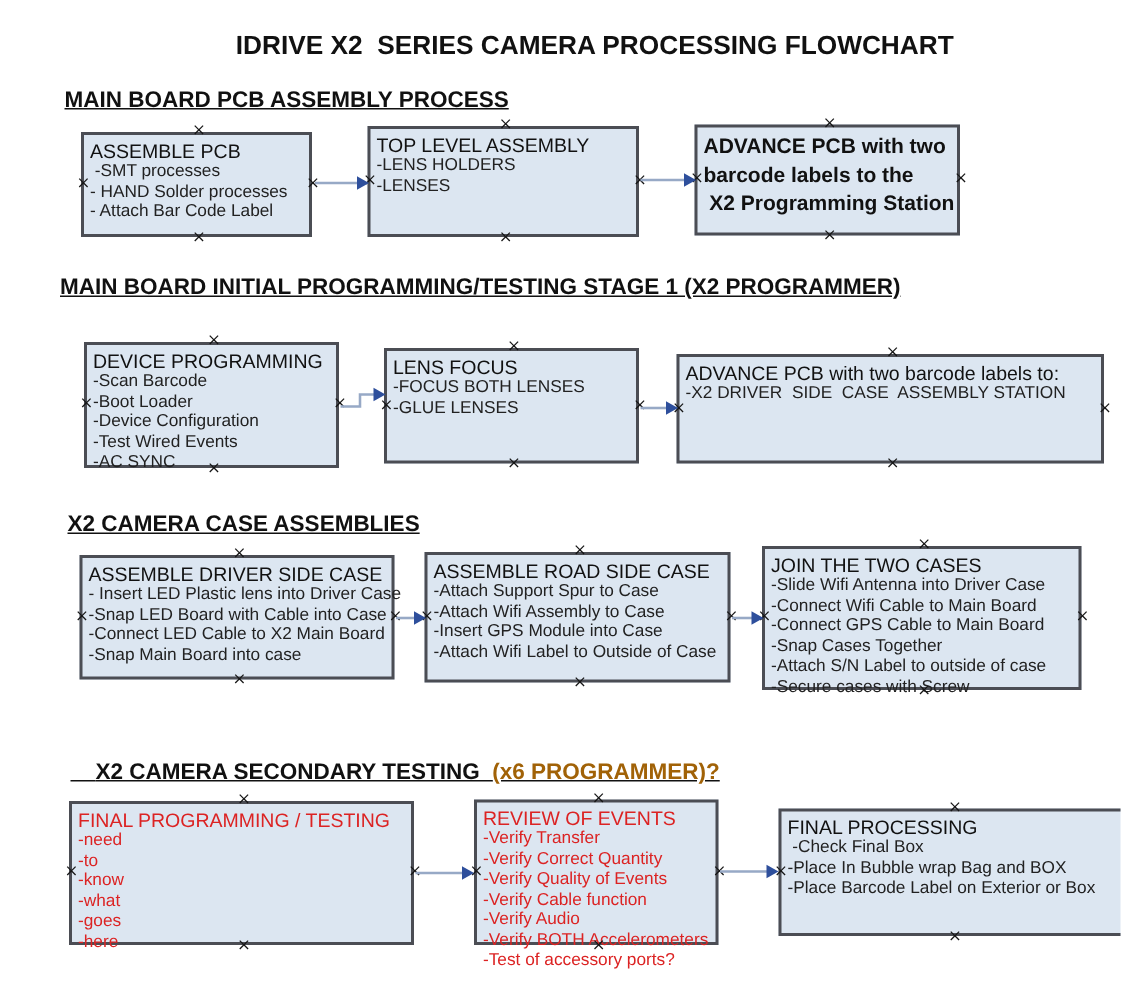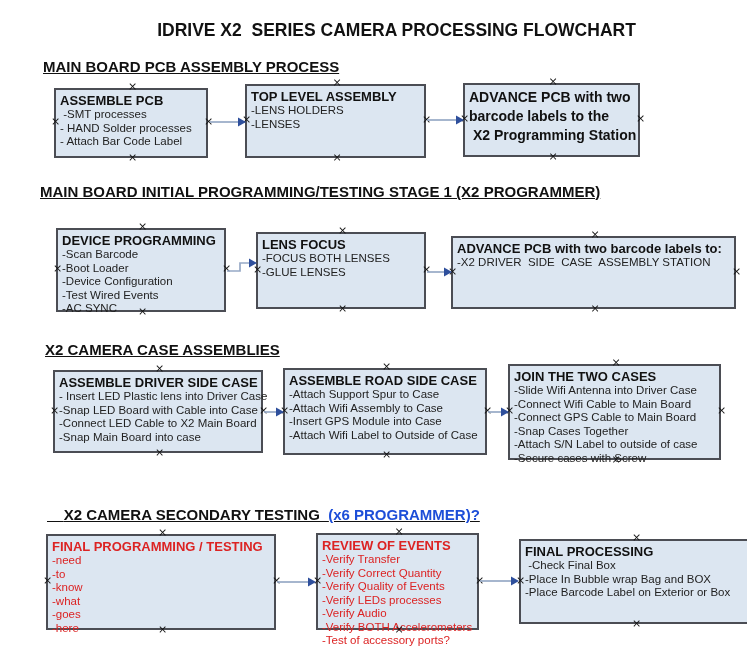--- a/index.html
+++ b/index.html
@@ -1,24 +1,24 @@
 <!DOCTYPE html>
 <html><head>
 <meta charset="utf-8">
 <style>
   html,body{margin:0;padding:0;background:#fff;}
   .canvas{position:relative;width:747px;height:662px;background:#ffffff;
           font-family:"Liberation Sans",sans-serif;overflow:hidden;margin-left:23px;}
   .page-title{position:absolute;left:0;top:20px;width:100%;text-align:center;
               font-size:17.5px;font-weight:bold;color:#111;white-space:pre;}
   .sec-header{position:absolute;font-size:15px;font-weight:bold;color:#111;white-space:pre;text-decoration:underline;}
-  .sec-header .red-part{color:#1d4ed8;}
+  .sec-header .red-part{color:#a16207;}
   .box{position:absolute;background:#dce6f1;border:2px solid #4b4d54;
        box-sizing:border-box;padding:3px 4px 2px 4px;}
-  .box-title{font-size:13px;font-weight:bold;line-height:15px;color:#111;white-space:pre;}
+  .box-title{font-size:13px;font-weight:normal;line-height:15px;color:#111;white-space:pre;}
   .box-title-line{font-size:14px;font-weight:bold;line-height:19px;color:#111;white-space:pre;}
   .box-item{font-size:11.5px;line-height:13.5px;color:#222;white-space:pre;}
   .box.red .box-title,.box.red .box-item{color:#dc2323;}
   .xmark{position:absolute;font-size:11px;line-height:8px;color:#141414;
          font-family:"DejaVu Serif",serif;width:7px;height:8px;text-align:center;}
   .xt{top:-7px;left:50%;margin-left:-3px;}
   .xb{bottom:-6px;left:50%;margin-left:-3px;}
   .xl{left:-5px;top:50%;margin-top:-5px;}
   .xr{right:-5px;top:50%;margin-top:-5px;}
   svg.arrows{position:absolute;left:0;top:0;pointer-events:none;}
@@ -152,21 +152,21 @@
       <span class="xmark xb">×</span>
       <span class="xmark xl">×</span>
       <span class="xmark xr">×</span>
     </div>
 
   <div class="box red" style="left:293px;top:533px;width:163px;height:97px">
     <div class="box-title">REVIEW OF EVENTS</div>
     <div class="box-item">-Verify Transfer</div>
     <div class="box-item">-Verify Correct Quantity</div>
     <div class="box-item">-Verify Quality of Events</div>
-    <div class="box-item">-Verify LEDs processes</div>
+    <div class="box-item">-Verify Cable function</div>
     <div class="box-item">-Verify Audio</div>
     <div class="box-item">-Verify BOTH Accelerometers</div>
     <div class="box-item">-Test of accessory ports?</div>
   <span class="xmark xt">×</span>
       <span class="xmark xb">×</span>
       <span class="xmark xl">×</span>
       <span class="xmark xr">×</span>
     </div>
 
   <div class="box" style="left:496px;top:539px;width:232px;height:85px">

